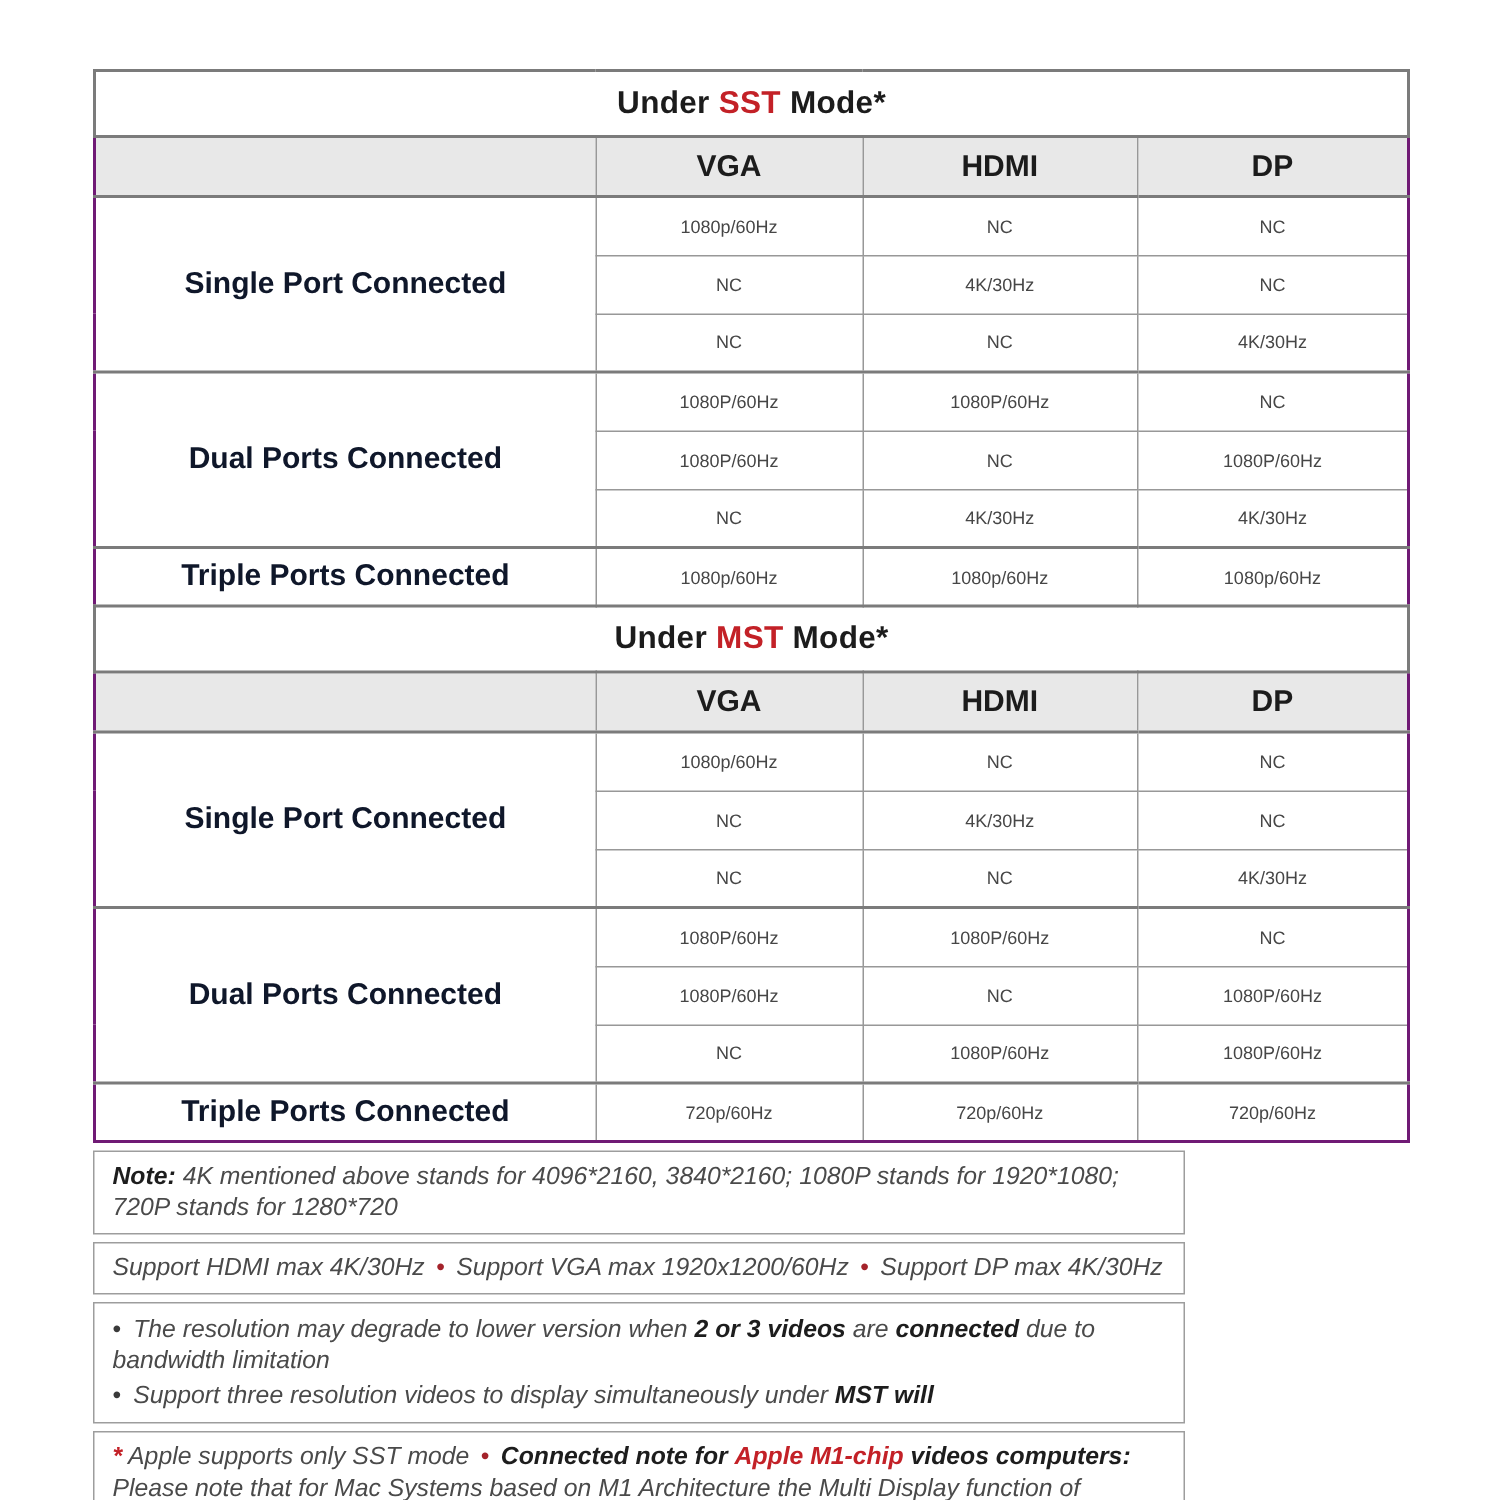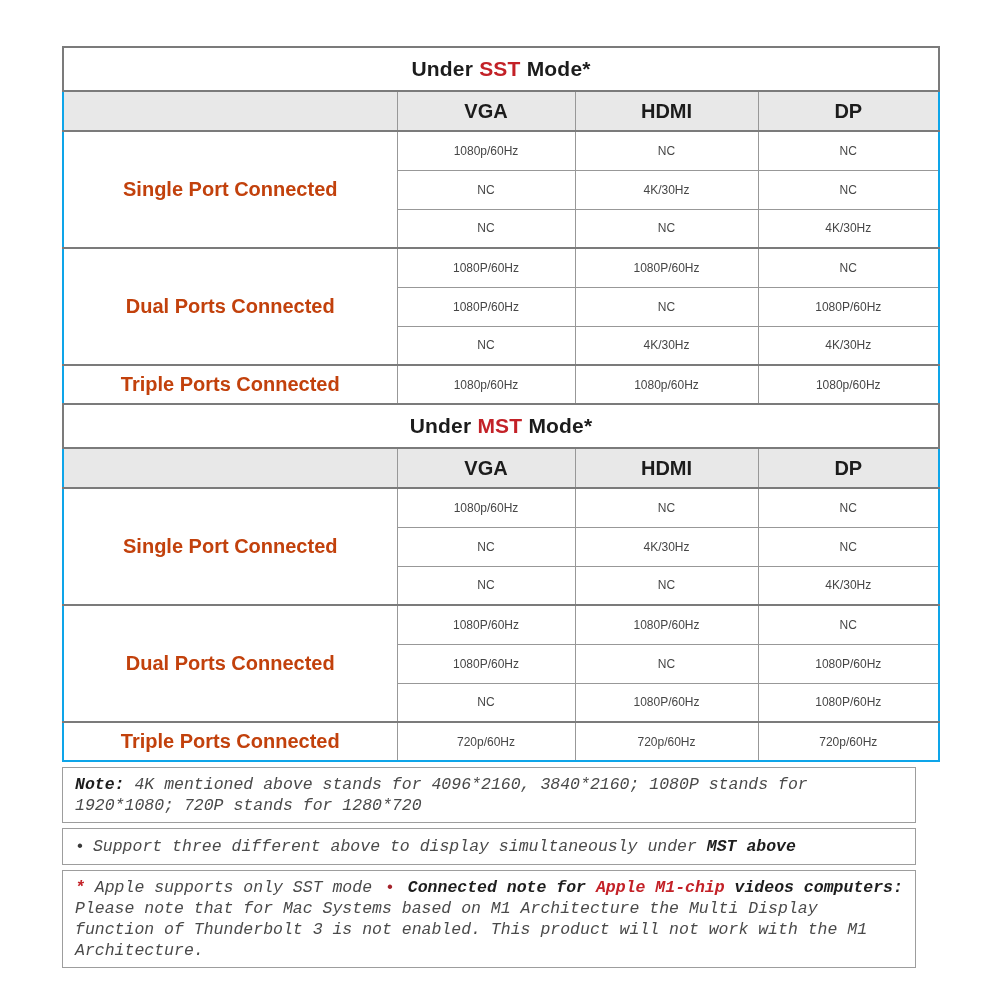--- a/index.html
+++ b/index.html
@@ -13,21 +13,21 @@
   }
   .page {
     width: 876px;
     margin: 46px auto 0 62px;
   }
   
   table.spec {
     border-collapse: collapse;
     table-layout: fixed;
     width: 876px;
-    border: 2px solid #0ea5e9;
+    border: 2px solid #701a75;
   }
   table.spec td {
     border: 1px solid #989898;
     text-align: center;
     vertical-align: middle;
     padding: 0;
     overflow: hidden;
     white-space: nowrap;
   }
   tr.title-row td {
@@ -44,44 +44,43 @@
     font-size: 20px;
     font-weight: bold;
     border-bottom: 2px solid #7b7b7b;
   }
   tr.data-row {
     height: 39px;
   }
   td.group-label {
     font-size: 20px;
     font-weight: bold;
-    color: #c2410c;
+    color: #0f172a;
     border-left: 2px solid #7b7b7b;
   }
   td.val {
     font-size: 12px;
     font-weight: 400;
     color: #464646;
   }
   tr.group-start td {
     border-top: 2px solid #7b7b7b;
   }
   .red { color: #c32127; }
   
   .note-box {
     box-sizing: border-box;
-    width: 854px;
+    width: 728px;
     border: 1px solid #9d9d9d;
     margin-top: 5px;
     padding: 6px 12px;
     font-style: italic;
     font-size: 16.5px;
     line-height: 21px;
     color: #4a4a4a;
-    font-family: Liberation Mono, monospace;
   }
   .note-box .b   { font-weight: bold; color: #1d1d1d; }
   .note-box .b-red { font-weight: bold; color: #c32127; text-align: center; }
   .note-box .rmark { color: #c32127; font-weight: bold; font-style: italic; }
   .note-line { display: block; padding: 1px 0; }
   .note-line .dot { color: #3a3a3a; margin-right: 8px; font-style: normal; }
   .rdot { color: #a4232b; padding: 0 3px; font-style: normal; }
 </style>
 </head>
 <body>
@@ -199,24 +198,34 @@
       <td class="val">720p/60Hz</td>
     </tr>
   </tbody>
     </table>
 
   <div class="note-box">
     <span class="b" style="font-style: italic;">Note:</span>
     <span>4K mentioned above stands for 4096*2160, 3840*2160; 1080P stands for 1920*1080; 720P stands for 1280*720</span>
   </div>
 
+  <div class="note-box">
+    <span>Support HDMI max 4K/30Hz</span>
+    <span class="rdot">•</span>
+    <span>Support VGA max 1920x1200/60Hz</span>
+    <span class="rdot">•</span>
+    <span>Support DP max 4K/30Hz</span>
+  </div>
 
   <div class="note-box">
     <span class="note-line">
-      <span class="dot">•</span><span>Support three different above to display simultaneously under</span> <span class="b">MST above</span>
+      <span class="dot">•</span><span>The resolution may degrade to lower version when</span> <span class="b">2 or 3 videos</span> <span>are</span> <span class="b">connected</span> <span>due to bandwidth limitation</span>
+    </span>
+    <span class="note-line">
+      <span class="dot">•</span><span>Support three resolution videos to display simultaneously under</span> <span class="b">MST will</span>
     </span>
   </div>
 
   <div class="note-box">
     <span class="rmark">*</span>
     <span>Apple supports only SST mode</span>
     <span class="rdot">•</span>
     <span class="b">Connected note for</span>
     <span class="b-red">Apple M1-chip</span>
     <span class="b">videos computers:</span>

